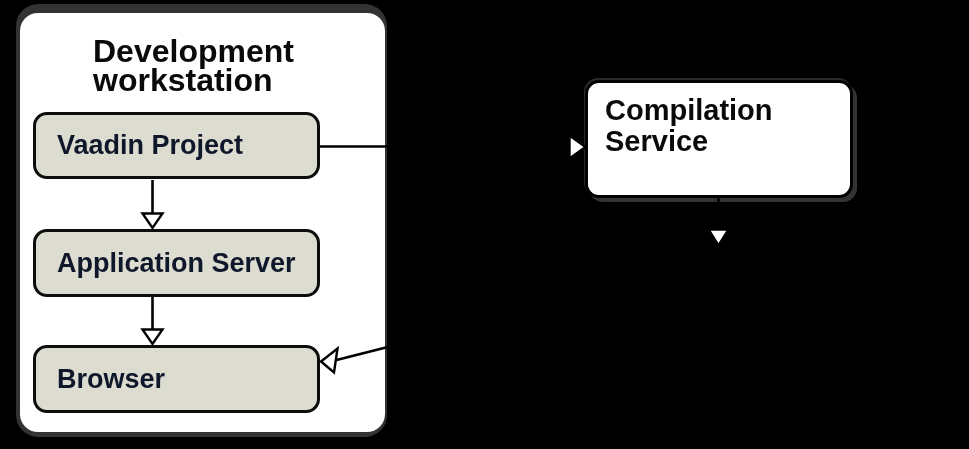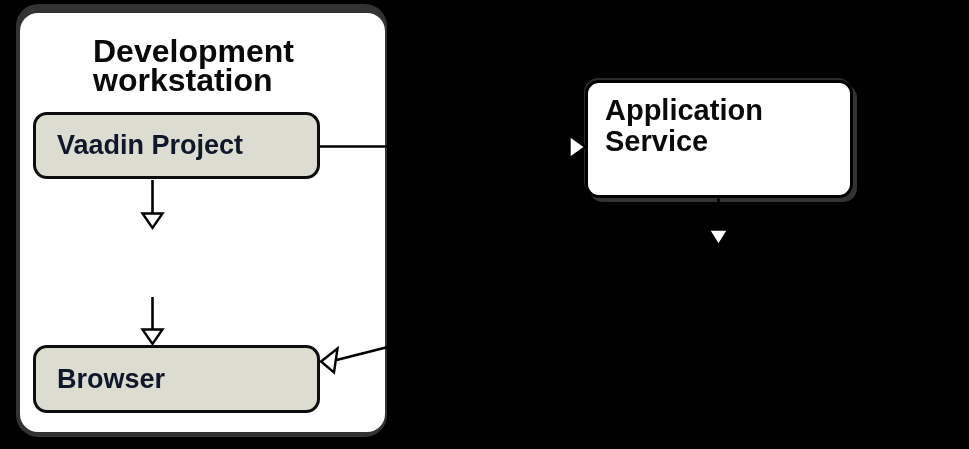--- a/index.html
+++ b/index.html
@@ -93,27 +93,30 @@
   <div class="container-shadow"></div>
 
   <div class="workstation">
     <div class="workstation-title">Development workstation</div>
   </div>
 
   <div class="node vaadin">
     <span>Vaadin Project</span>
   </div>
 
+  <div class="node appserv">
+    <span>Application Server</span>
+  </div>
 
   <div class="node browser">
     <span>Browser</span>
   </div>
 
   <div class="service compilation">
-    <span>Application Service</span>
+    <span>Compilation Service</span>
   </div>
 
 
   <svg class="connectors" viewBox="0 0 969 449">
 
     <line x1="152.5" y1="180" x2="152.5" y2="214"></line>
     <polygon points="142.5,213.5 162.5,213.5 152.5,228"></polygon>
 
     <line x1="152.5" y1="297" x2="152.5" y2="330"></line>
     <polygon points="142.5,329.5 162.5,329.5 152.5,344"></polygon>

